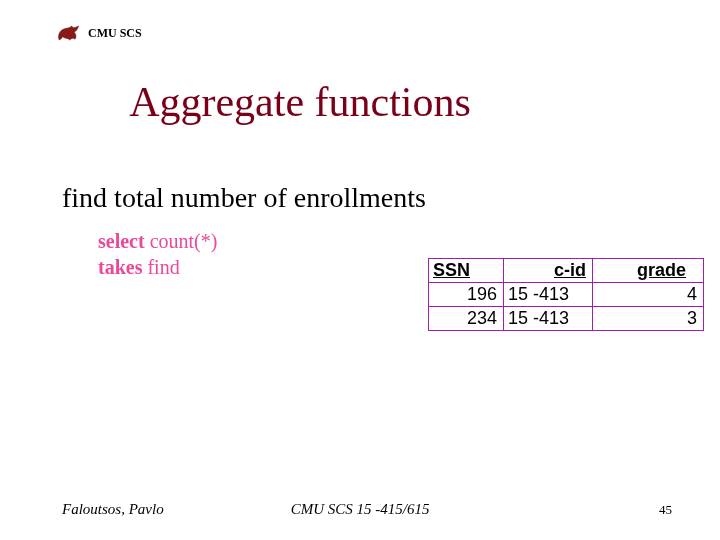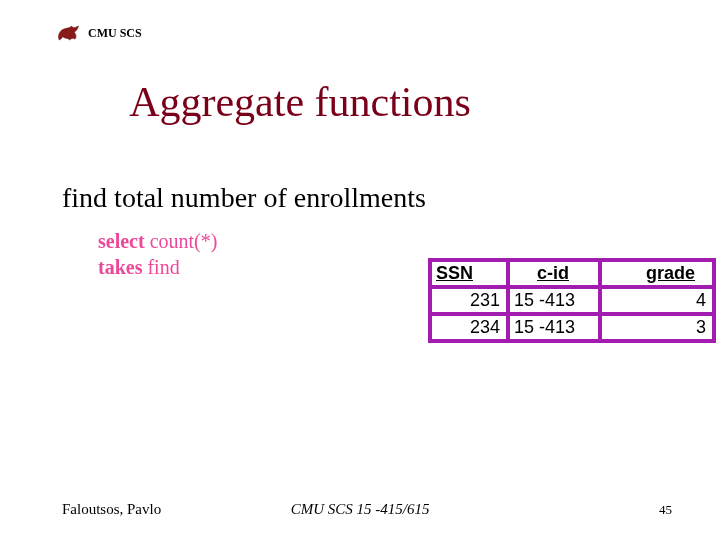--- a/index.html
+++ b/index.html
@@ -61,43 +61,44 @@
   }
   .data-table {
     position: absolute;
     top: 258px;
     left: 428px;
     border-collapse: collapse;
     font-family: Arial, Helvetica, sans-serif;
     font-size: 18px;
   }
   .data-table th, .data-table td {
-    border: 4px solid #a21caf;
+    border: 1px solid #a21caf;
     padding: 1px 6px 1px 4px;
     background: #fff;
   }
   .data-table th {
     font-weight: bold;
-    text-align: center;
+    text-align: right;
     text-decoration: underline;
   }
   .col-ssn { width: 64px; text-align: right; }
   .col-cid { width: 78px; text-align: left; }
   .col-grade { width: 60px; text-align: right; }
   th.col-ssn { text-align: left; }
   th.col-grade { text-align: left; padding-left: 44px; }
   .footer {
     position: absolute;
     bottom: 22px;
     left: 62px;
     right: 48px;
     font-size: 15px;
     color: #000;
     display: flex;
     align-items: baseline;
+    font-style: italic;
   }
   .footer-center {
     position: absolute;
     left: 0;
     right: 0;
     text-align: center;
     bottom: 22px;
     font-size: 15px;
     pointer-events: none;
     font-style: italic;
@@ -136,21 +137,21 @@
 <table class="data-table">
   <thead>
     <tr>
       <th class="col-ssn">SSN</th>
       <th class="col-cid">c-id</th>
       <th class="col-grade">grade</th>
     </tr>
   </thead>
   <tbody>
     <tr>
-      <td class="col-ssn">231</td>
+      <td class="col-ssn">196</td>
       <td class="col-cid">15 -413</td>
       <td class="col-grade">4</td>
     </tr>
     <tr>
       <td class="col-ssn">234</td>
       <td class="col-cid">15 -413</td>
       <td class="col-grade">3</td>
     </tr>
   </tbody>
 </table>

